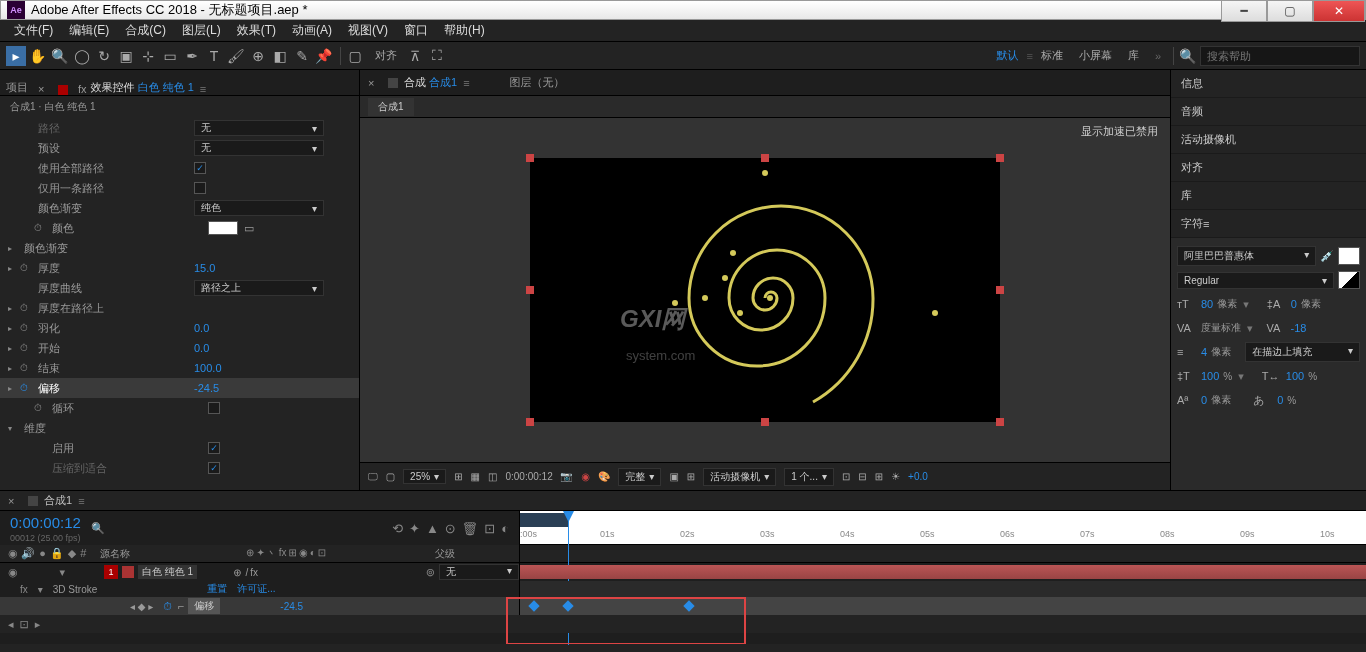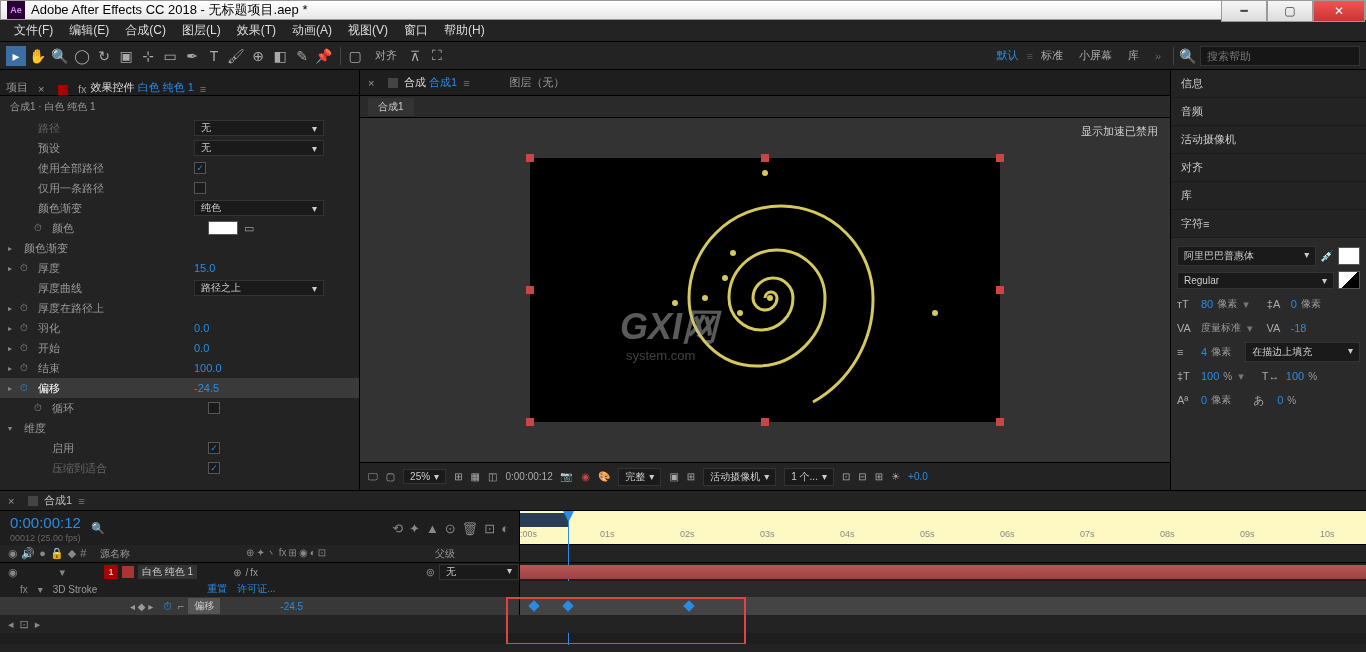--- a/index.html
+++ b/index.html
@@ -61,21 +61,21 @@
 .comp-tabs .blue { color: #288CE7; }
 .comp-tabs .sep { width: 40px; }
 .comp-tabs2 { height: 22px; display: flex; align-items: center; padding: 0 8px; background: #2a2a2a; border-bottom: 1px solid #000; }
 .comp-tabs2 .tab { background: #333; padding: 2px 10px; color: #ccc; font-size: 10px; }
 
 .viewport { flex: 1; background: #333; position: relative; display: flex; align-items: center; justify-content: center; }
 .accel-msg { position: absolute; top: 6px; right: 12px; color: #ccc; font-size: 11px; }
 .canvas-wrap { position: relative; width: 470px; height: 264px; }
 .canvas { width: 100%; height: 100%; background: #000; }
 .handle { position: absolute; width: 8px; height: 8px; background: #c44; }
-.watermark { position: absolute; color: rgba(180,180,180,0.5); font-size: 36px; font-weight: bold; left: 90px; top: 145px; font-style: italic; }
+.watermark { position: absolute; color: rgba(180,180,180,0.5); font-size: 24px; font-weight: bold; left: 90px; top: 145px; font-style: italic; }
 .watermark2 { position: absolute; color: rgba(160,160,160,0.4); font-size: 13px; left: 96px; top: 190px; }
 
 .viewer-footer { height: 28px; background: #232323; display: flex; align-items: center; padding: 0 8px; border-top: 1px solid #000; gap: 8px; }
 .vf-item { color: #aaa; font-size: 10px; }
 .vf-dd { background: #1a1a1a; border: 1px solid #333; padding: 1px 6px; color: #ccc; font-size: 10px; display: flex; align-items: center; gap: 4px; }
 
 
 .rightpanel { width: 196px; background: #232323; border-left: 1px solid #000; display: flex; flex-direction: column; }
 .rp-section { height: 28px; display: flex; align-items: center; padding: 0 10px; color: #ccc; font-size: 11px; border-bottom: 1px solid #1a1a1a; }
 .rp-section.last { justify-content: flex-start; }
@@ -93,21 +93,21 @@
 .tl-tabs { height: 20px; display: flex; align-items: center; padding: 0 8px; background: #232323; border-bottom: 1px solid #000; }
 .tl-tabs .x { width: 14px; color: #999; }
 .tl-tabs .sq { width: 10px; height: 10px; background: #444; margin: 0 6px; }
 .tl-header { height: 34px; display: flex; }
 .tl-left { width: 520px; border-right: 1px solid #000; display: flex; flex-direction: column; }
 .tl-time-row { height: 34px; display: flex; align-items: center; padding: 0 10px; gap: 10px; }
 .timecode { color: #288CE7; font-size: 15px; font-weight: 500; }
 .tl-fps { color: #666; font-size: 9px; margin-top: 2px; }
 .tl-icons { display: flex; gap: 6px; margin-left: auto; }
 .tl-icons span { color: #888; font-size: 13px; }
-.tl-right { flex: 1; position: relative; background: #fef9c3; }
+.tl-right { flex: 1; position: relative; background: #ffffff; }
 .tl-ruler { height: 34px; position: relative; border-bottom: 1px solid #000; }
 .tl-tick { position: absolute; top: 18px; color: #888; font-size: 9px; }
 .tl-workarea { position: absolute; top: 2px; height: 14px; background: #2a3f55; left: 0; width: 48px; }
 .tl-cti { position: absolute; top: 0; width: 1px; height: 134px; background: #288CE7; }
 .tl-cti::before { content: ''; position: absolute; top: 0; left: -5px; width: 11px; height: 11px; background: #288CE7; clip-path: polygon(0 0, 100% 0, 50% 100%); }
 
 .tl-cols { height: 18px; display: flex; border-bottom: 1px solid #000; background: #232323; }
 .tl-col-left { width: 520px; display: flex; align-items: center; border-right: 1px solid #000; }
 .tl-col-icons { width: 100px; display: flex; gap: 4px; padding-left: 8px; color: #888; }
 .tl-col-name { width: 140px; color: #999; font-size: 10px; }

